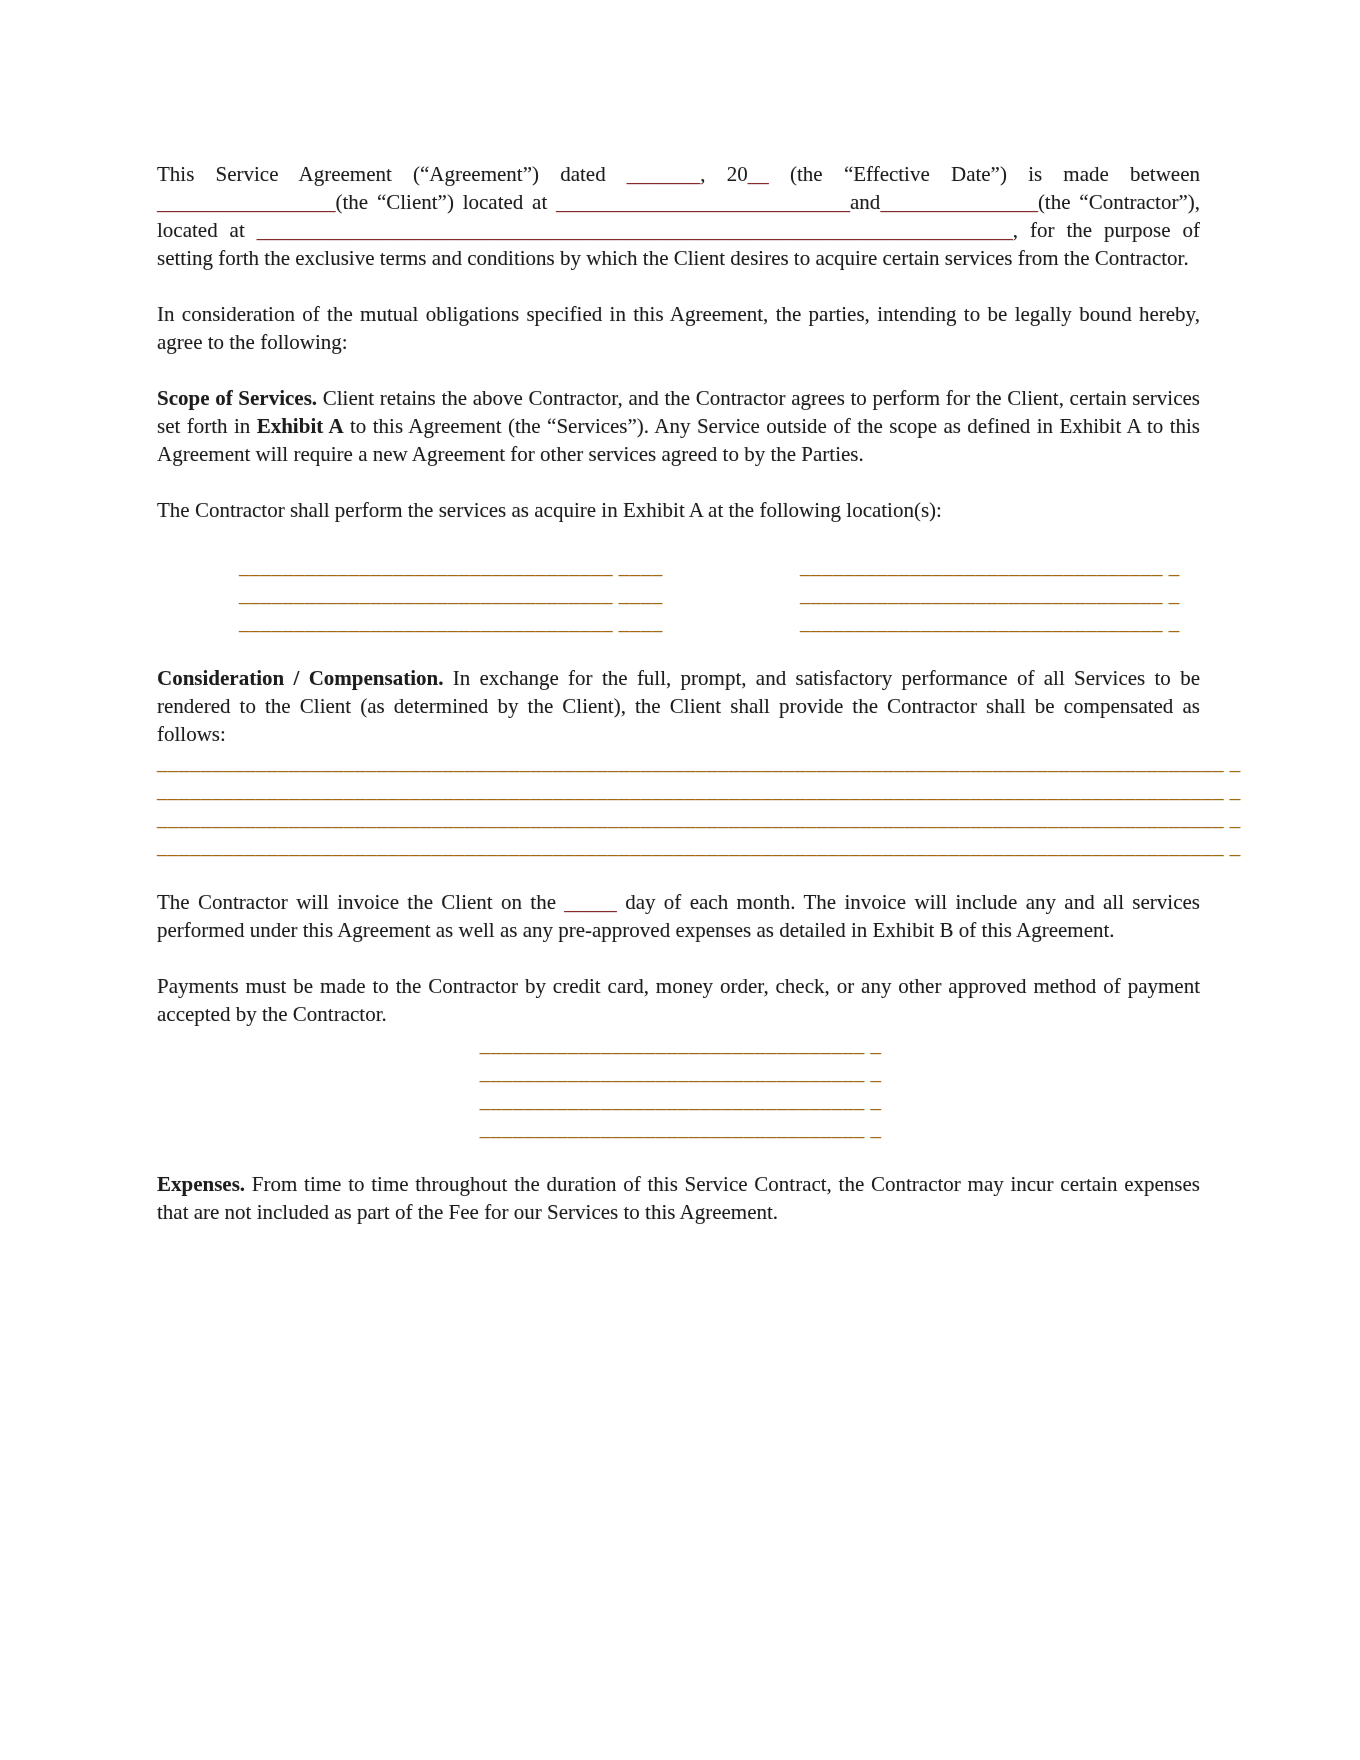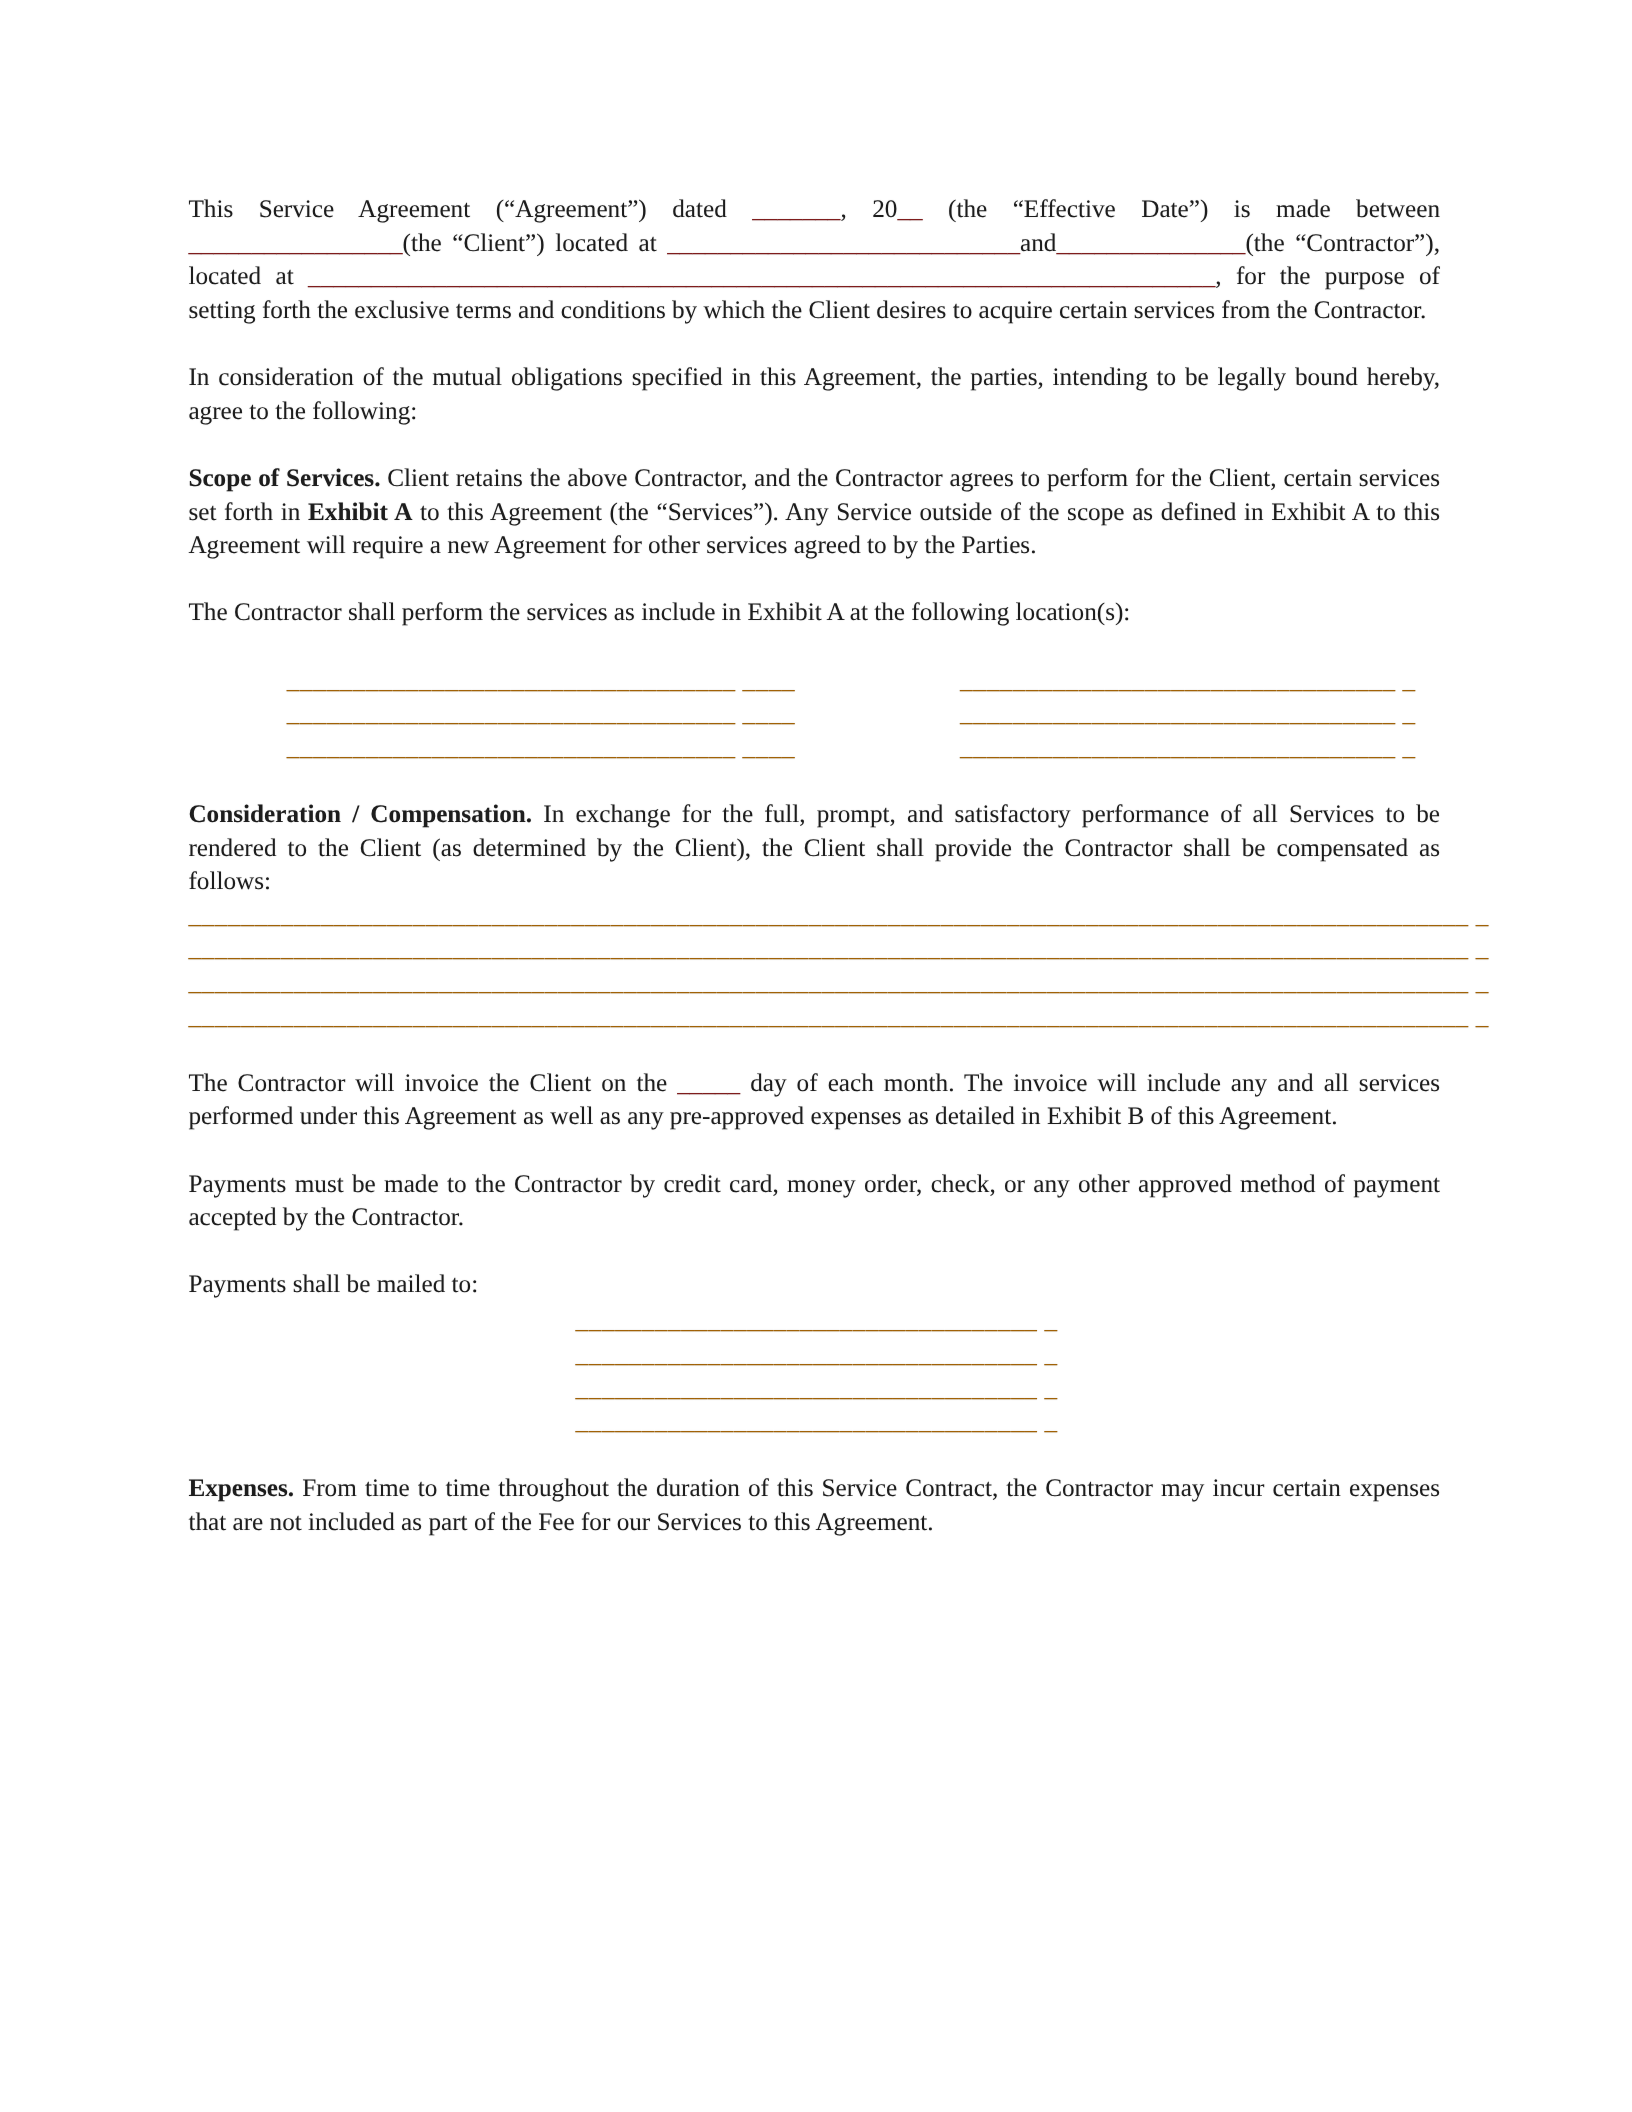--- a/index.html
+++ b/index.html
@@ -66,21 +66,21 @@
 <div class="page">
   <div class="content">
 
 
     <p class="para first"><span>This Service Agreement (“Agreement”) dated </span><span class="blank">_______</span><span>, 20</span><span class="blank">__</span><span> (the “Effective Date”) is made between </span><span class="blank">_________________</span><span>(the “Client”) located at </span><span class="blank">____________________________</span><span>and</span><span class="blank">_______________</span><span>(the “Contractor”), located at </span><span class="blank">________________________________________________________________________</span><span>, for the purpose of setting forth the exclusive terms and conditions by which the Client desires to acquire certain services from the Contractor.</span></p>
 
     <p class="para">In consideration of the mutual obligations specified in this Agreement, the parties, intending to be legally bound hereby, agree to the following:</p>
 
     <p class="para"><span class="bold">Scope of Services.</span><span> Client retains the above Contractor, and the Contractor agrees to perform for the Client, certain services set forth in </span><span class="bold">Exhibit A</span><span> to this Agreement (the “Services”). Any Service outside of the scope as defined in Exhibit A to this Agreement will require a new Agreement for other services agreed to by the Parties.</span></p>
 
-    <p class="para">The Contractor shall perform the services as include in Exhibit A at the following location(s):</p>
+    <p class="para">The Contractor shall perform the services as acquire in Exhibit A at the following location(s):</p>
 
     <div class="loc-block">
       <div class="loc-row"><span class="rule">__________________________________ ____</span><span class="rule loc-right">_________________________________ _</span></div>
       <div class="loc-row"><span class="rule">__________________________________ ____</span><span class="rule loc-right">_________________________________ _</span></div>
       <div class="loc-row"><span class="rule">__________________________________ ____</span><span class="rule loc-right">_________________________________ _</span></div>
     </div>
 
     <p class="para p5"><span class="bold">Consideration / Compensation.</span><span> In exchange for the full, prompt, and satisfactory performance of all Services to be rendered to the Client (as determined by the Client), the Client shall provide the Contractor shall be compensated as follows:</span></p>
 
     <div class="comp-block">
@@ -88,21 +88,20 @@
       <div class="rule comp-line">_________________________________________________________________________________________________ _</div>
       <div class="rule comp-line">_________________________________________________________________________________________________ _</div>
       <div class="rule comp-line">_________________________________________________________________________________________________ _</div>
     </div>
 
     <p class="para"><span>The Contractor will invoice the Client on the </span><span class="blank">_____</span><span> day of each month. The invoice will include any and all services performed under this Agreement as well as any pre-approved expenses as detailed in Exhibit B of this Agreement.</span></p>
 
 
     <p class="para">Payments must be made to the Contractor by credit card, money order, check, or any other approved method of payment accepted by the Contractor.</p>
 
-    <p class="para">Payments shall be mailed to:</p>
 
     <div class="mail-block">
       <div class="rule mail-line">___________________________________ _</div>
       <div class="rule mail-line">___________________________________ _</div>
       <div class="rule mail-line">___________________________________ _</div>
       <div class="rule mail-line">___________________________________ _</div>
     </div>
 
     <p class="para"><span class="bold">Expenses.</span><span> From time to time throughout the duration of this Service Contract, the Contractor may incur certain expenses that are not included as part of the Fee for our Services to this Agreement.</span></p>
 

